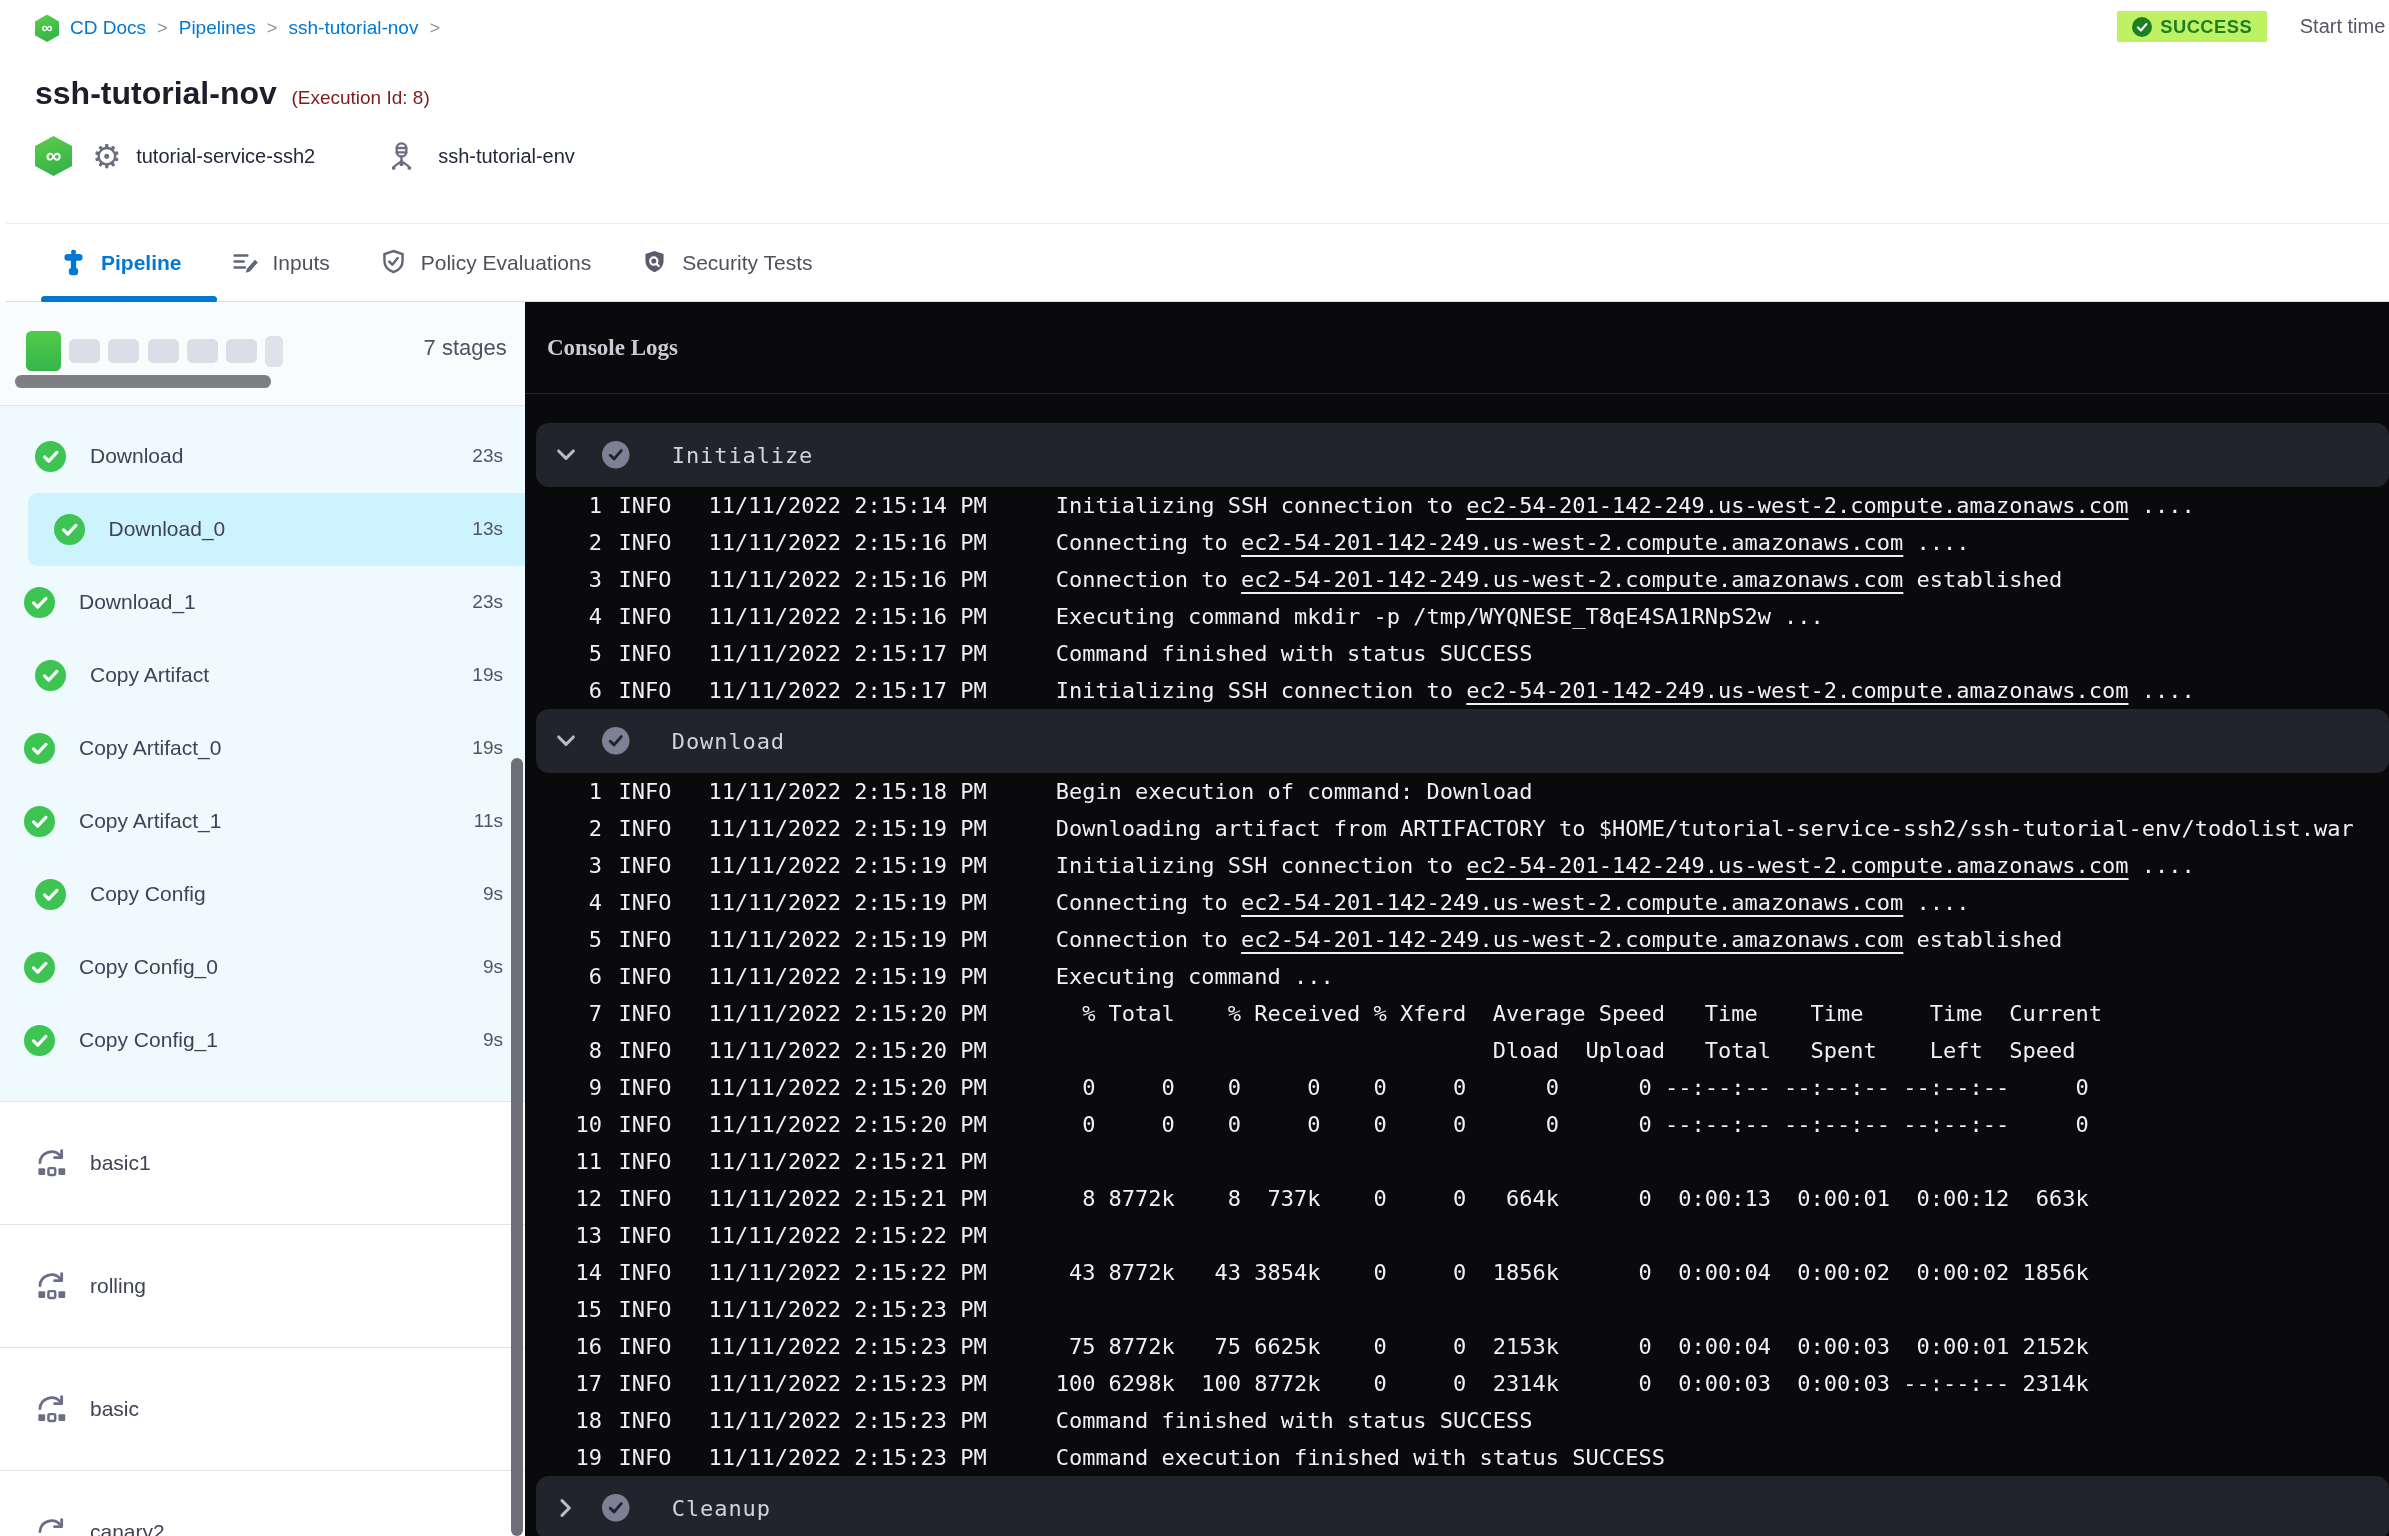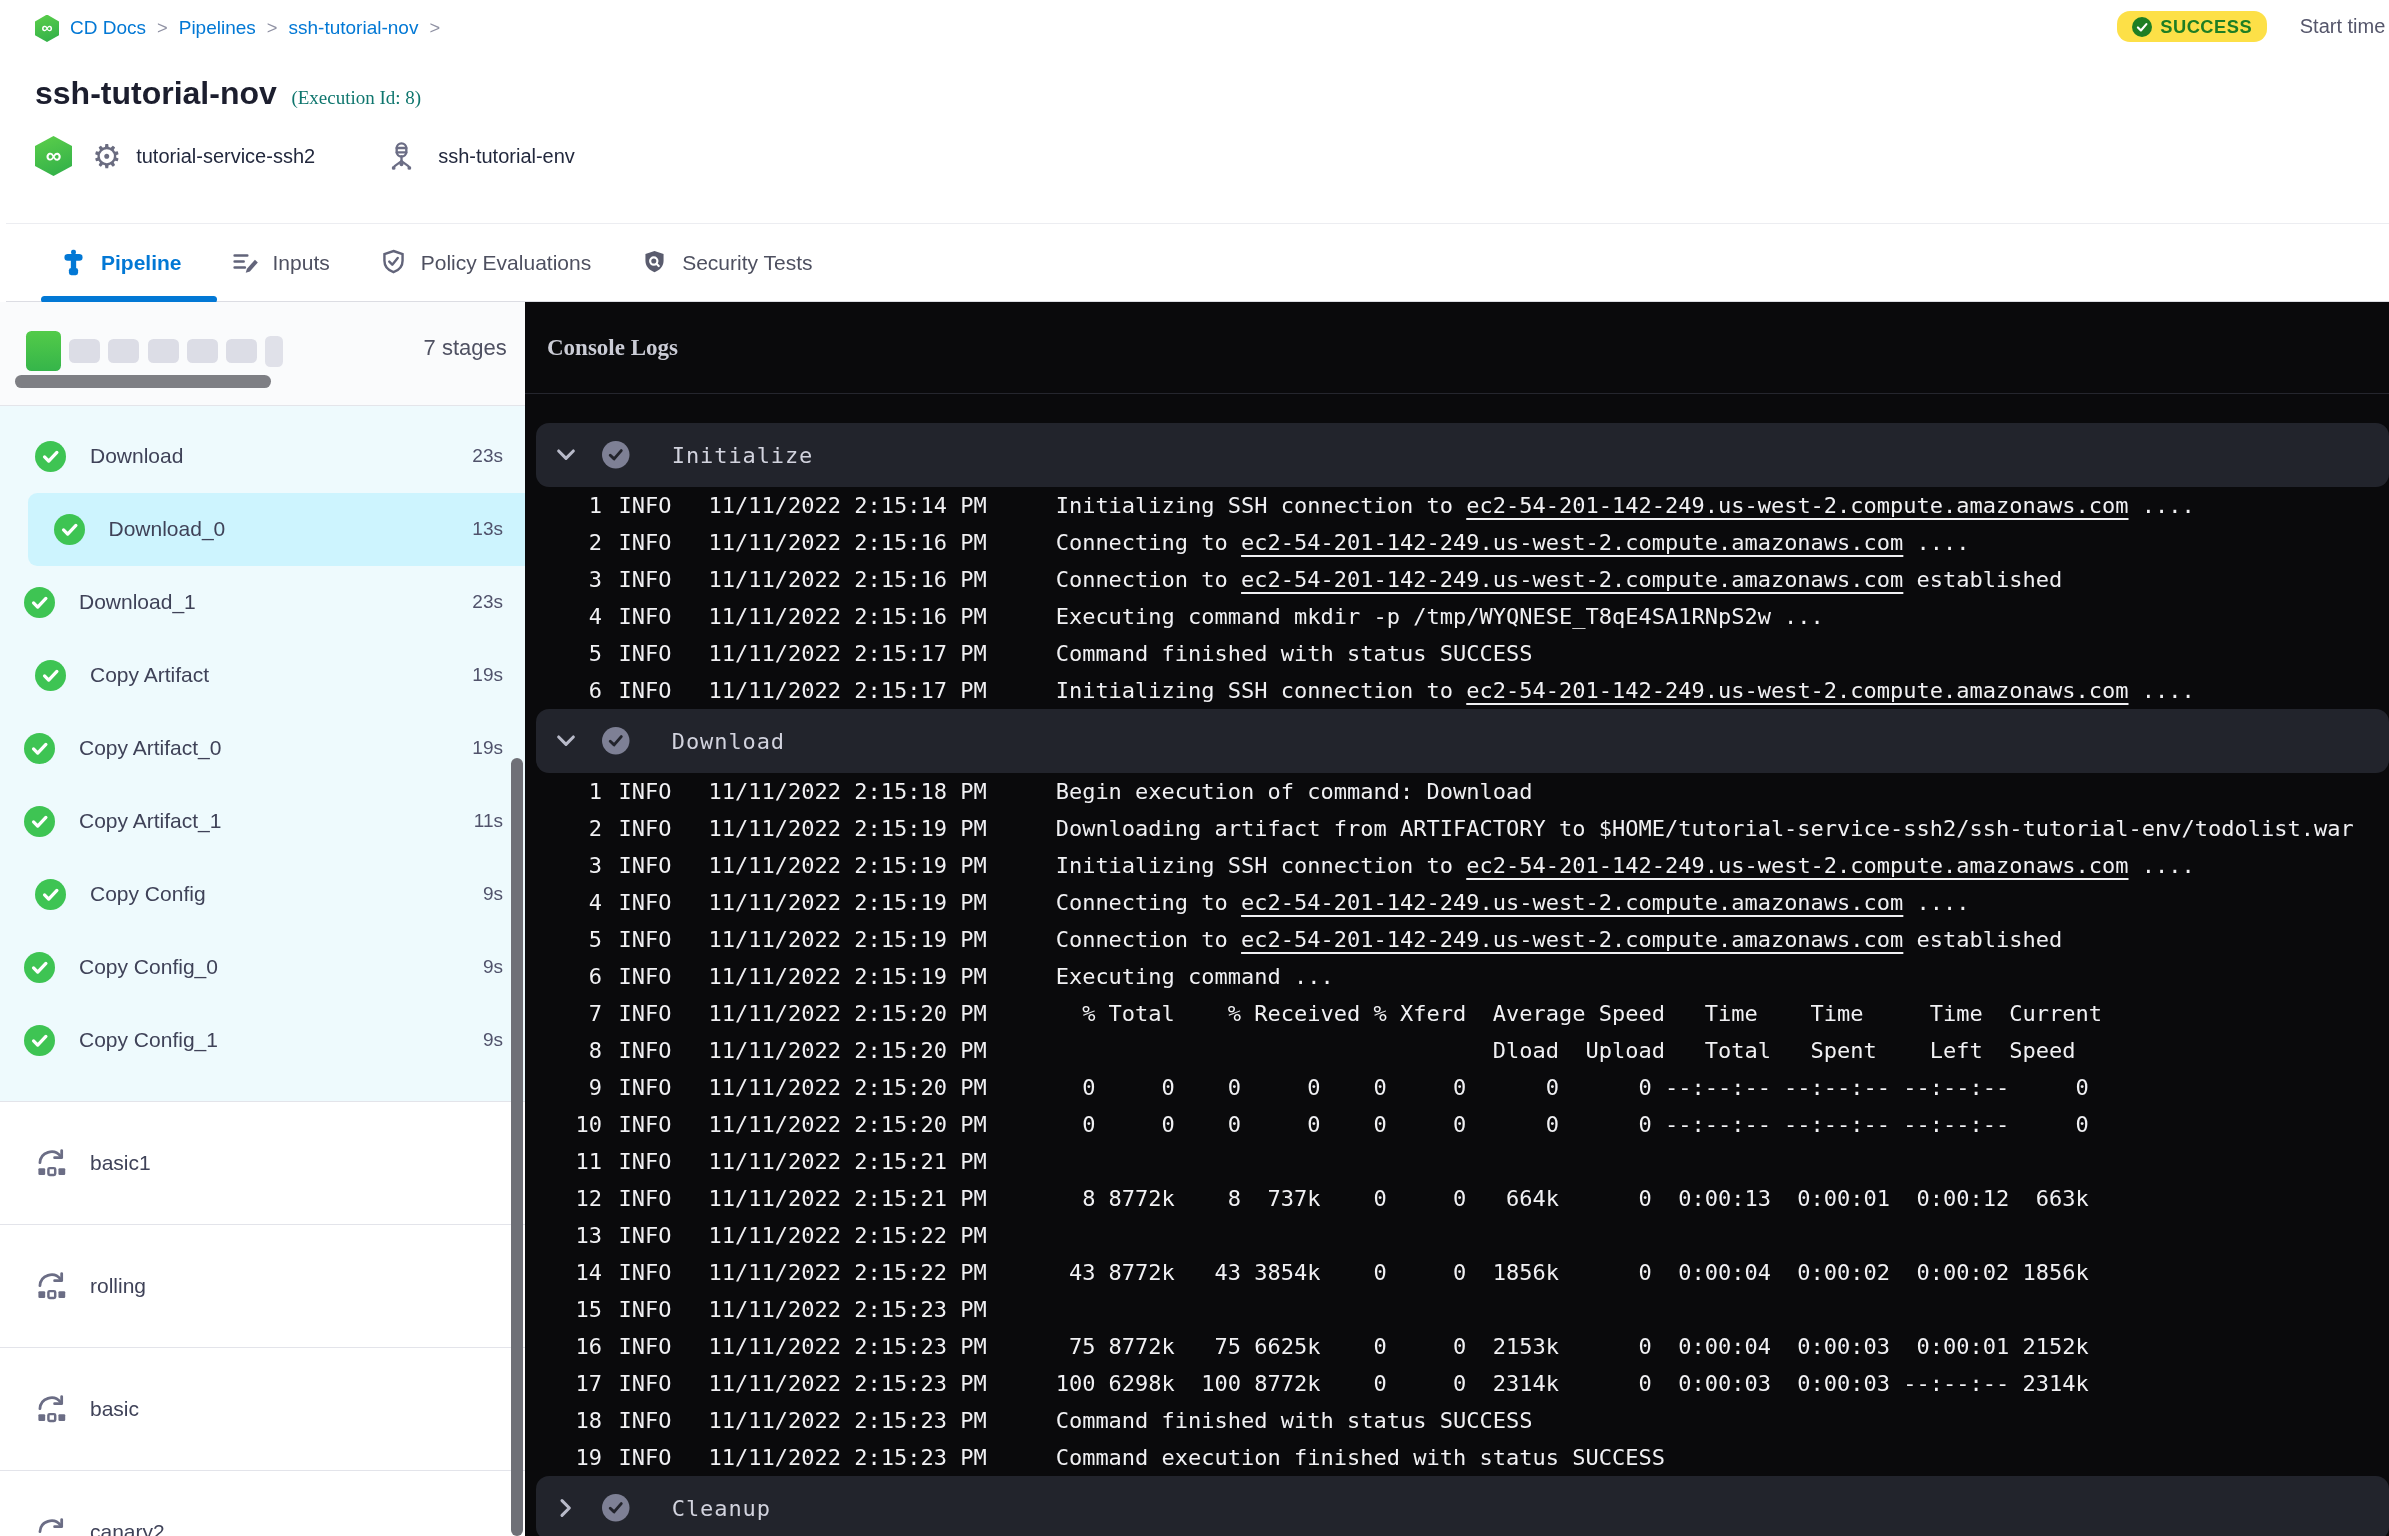--- a/index.html
+++ b/index.html
@@ -11,27 +11,27 @@
   .crumb-row { padding-top:14.6px; height:42px; display:flex; align-items:center; gap:11px; font-size:19px; }
   .crumb-link { color:#0278d5; text-decoration:none; cursor:pointer; }
   .crumb-sep { color:#8f91a3; font-size:18.3px; }
   .hex { display:inline-flex; align-items:center; justify-content:center;
     background:linear-gradient(160deg,#5ccf4a,#2fae49); color:#fff; font-weight:bold;
     clip-path:polygon(50% 0,100% 25%,100% 75%,50% 100%,0 75%,0 25%); }
   .hex.sm { width:24px; height:27.5px; font-size:15.6px; }
   .hex.lg { width:37px; height:40px; font-size:22px; }
 
   .top-right { position:absolute; top:11px; right:0; display:flex; align-items:center; gap:33px; }
-  .badge { display:flex; align-items:center; gap:8.2px; background:#fde047; border-radius:13px;
+  .badge { display:flex; align-items:center; gap:8.2px; background:#bef264; border-radius:1px;
     height:31px; padding:0 14.6px; color:#1e7e24; font-weight:bold; font-size:18.3px; letter-spacing:0.5px; }
   .start-time { color:#55566b; font-size:20px; margin-right:3.7px; white-space:nowrap; }
 
   .title-row { margin-top:33px; display:flex; align-items:baseline; gap:14.6px; }
   .page-title { font-size:32px; font-weight:bold; color:#1c1e2e; }
-  .exec-id { font-size:19px; color:#0f766e;font-family:Liberation Serif, serif; }
+  .exec-id { font-size:19px; color:#7f1d1d; }
 
   .service-row { margin-top:24px; display:flex; align-items:center; }
   .gear { font-size:33px; color:#6a6c80; margin-left:20px; line-height:33px; }
   .svc-name { font-size:20px; color:#22283d; margin-left:14.6px; }
   .env-ic { margin-left:70px; }
   .env-name { font-size:20px; color:#22283d; margin-left:20px; }
 
   
   .tabs { height:79px; border-top:0.9px solid #ecedf1; border-bottom:1.8px solid #dcdde3;
     display:flex; align-items:center; padding-left:53px; gap:49px; position:relative; background:#fff;margin-left:6px; }

